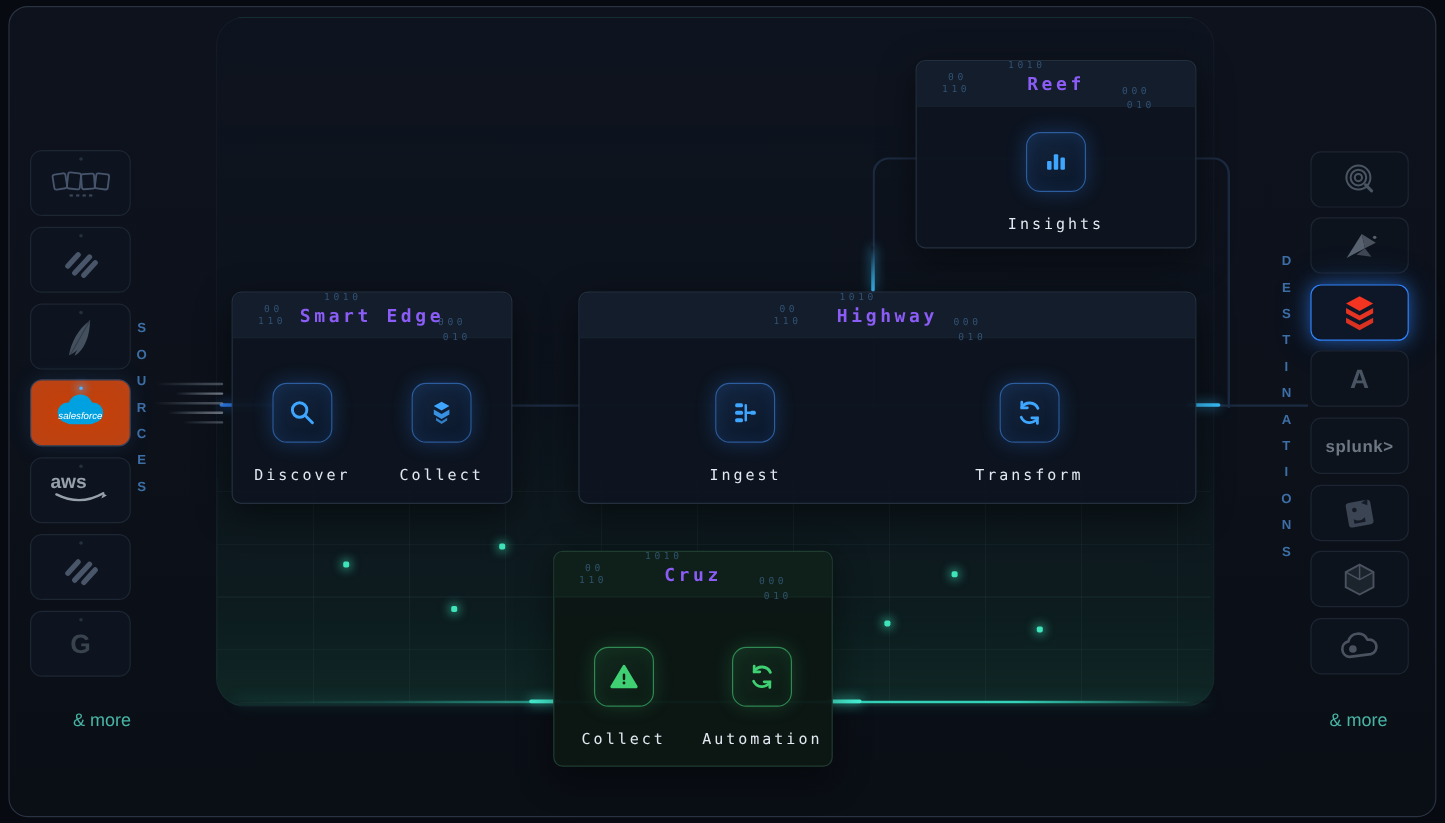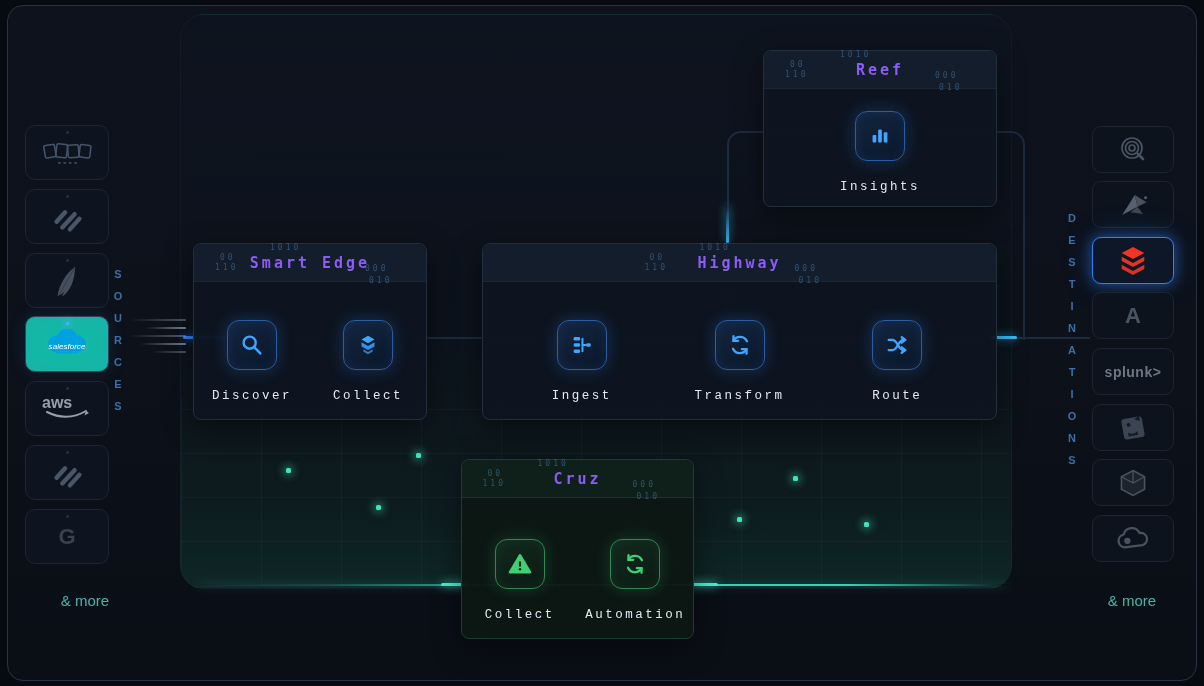--- a/index.html
+++ b/index.html
@@ -64,34 +64,34 @@
   .p-body{display:flex;align-items:center;justify-content:center;}
   .p-item{flex:1;display:flex;flex-direction:column;align-items:center;}
   .icon-btn{width:48px;height:48px;border-radius:12px;display:flex;align-items:center;
             justify-content:center;cursor:pointer;}
   .icon-btn.blue{background:linear-gradient(150deg,#13253f 0%,#0b1729 100%);
             border:1px solid #2c5d9e;
             box-shadow:0 0 16px rgba(47,129,247,.28), inset 0 0 12px rgba(47,129,247,.12);}
   .icon-btn.greenb{background:linear-gradient(150deg,#12291e 0%,#0c1a14 100%);
             border:1px solid #2e8a52;
             box-shadow:0 0 16px rgba(63,208,115,.2), inset 0 0 12px rgba(63,208,115,.08);}
-  .p-label{margin-top:19px;color:#e2e9f0;font-size:12.5px;letter-spacing:2.5px;font-family:Liberation Mono, monospace;}
+  .p-label{margin-top:19px;color:#e2e9f0;font-size:12.5px;letter-spacing:2.5px;}
 
   
   .rail-label{color:#3d6ea5;font-weight:bold;font-size:11px;
               writing-mode:vertical-lr;text-orientation:upright;letter-spacing:10px;
               font-family:"Liberation Sans",sans-serif;}
   .more{position:absolute;color:#5eead4;opacity:.75;font-size:15px;
         font-family:"Liberation Sans",sans-serif;}
   .tile{position:absolute;left:25px;width:82px;height:53px;border-radius:10px;
         background:#0e141f;border:1px solid #1d2633;display:flex;align-items:center;
         justify-content:center;cursor:pointer;z-index:6;}
   .tile::after{content:"";position:absolute;top:5px;left:50%;margin-left:-1.5px;width:3px;
         height:3px;border-radius:50%;background:#25303f;}
-  .tile.active{background:#14b8a6;border-color:#33415a;
+  .tile.active{background:#c2410c;border-color:#33415a;
         box-shadow:0 0 18px rgba(60,120,200,.18), inset 0 0 22px rgba(60,120,200,.08);text-align:right;}
   .tile.active::after{background:#4db2ff;box-shadow:0 0 7px 2px rgba(77,178,255,.75);}
   .dtile{position:absolute;left:1092px;width:80px;height:45px;border-radius:9px;
         background:#0d131d;border:1px solid #1c2531;display:flex;align-items:center;
         justify-content:center;cursor:pointer;z-index:6;}
   .dtile.active{border-color:#2f81f7;background:#0e1727;
         box-shadow:0 0 14px rgba(47,129,247,.55), 0 0 32px rgba(47,129,247,.22);}
   .logo-text{font-family:"Liberation Sans",sans-serif;color:#42506b;font-weight:bold;}
 </style>
 </head>
@@ -214,31 +214,20 @@
       <div class="icon-btn blue">
         <svg width="26" height="26" viewBox="0 0 28 28" fill="none" stroke="#3ea6ff" stroke-width="2.5" stroke-linecap="round">
           <path d="M21.5 10 A8.2 8.2 0 0 0 7 9.2"></path>
             <path d="M6.5 18 A8.2 8.2 0 0 0 21 18.8"></path>
           <path d="M7 4.5 V9.5 H12"></path>
             <path d="M21 23.5 V18.5 H16"></path>
         </svg>
       </div>
       <div class="p-label">Transform</div>
     </div>
-    <div class="p-item">
-      <div class="icon-btn blue">
-        <svg width="26" height="26" viewBox="0 0 28 28" fill="none" stroke="#3ea6ff" stroke-width="2.5" stroke-linecap="round" stroke-linejoin="round">
-          <path d="M5 8.5 H9 C15 8.5 15 19.5 21 19.5"></path>
-          <path d="M5 19.5 H9 C15 19.5 15 8.5 21 8.5"></path>
-          <path d="M19 5.5 L23 8.5 L19 11.5" fill="#3ea6ff"></path>
-          <path d="M19 16.5 L23 19.5 L19 22.5" fill="#3ea6ff"></path>
-        </svg>
-      </div>
-      <div class="p-label">Route</div>
-    </div>
   </div>
 </div>
 
 <div class="panel green" style="left:461px;top:459px;width:231px;height:178px;">
   <div class="p-head">
     <span class="binary">
       <span class="b1">1010</span>
         <span class="b2">00</span>
       <span class="b3">110</span>
         <span class="b4">000</span>

